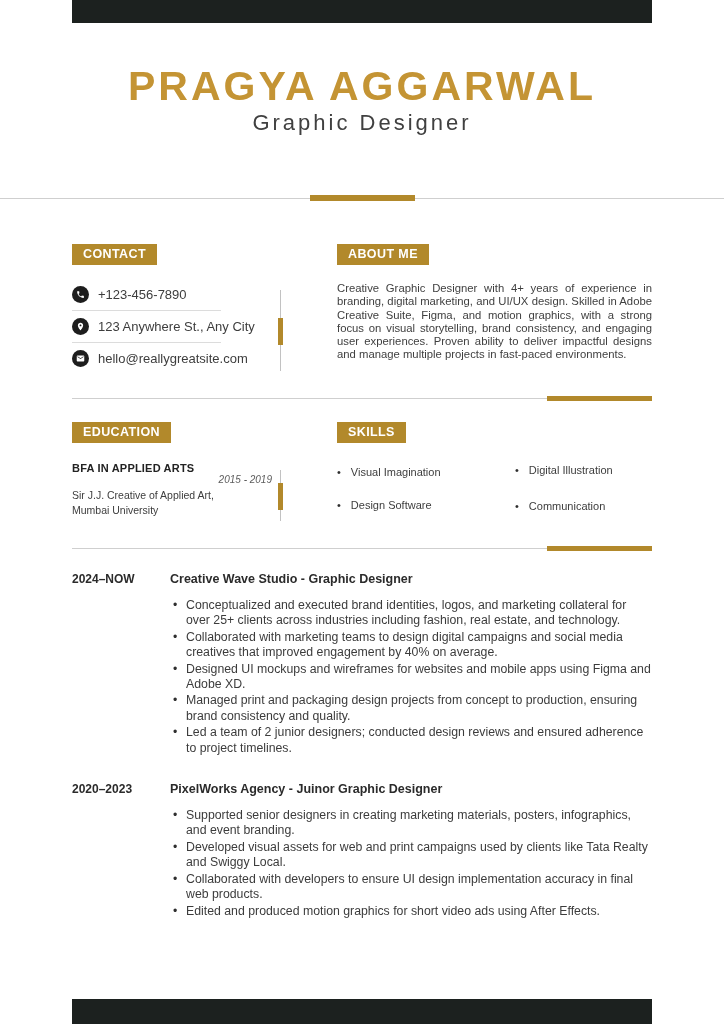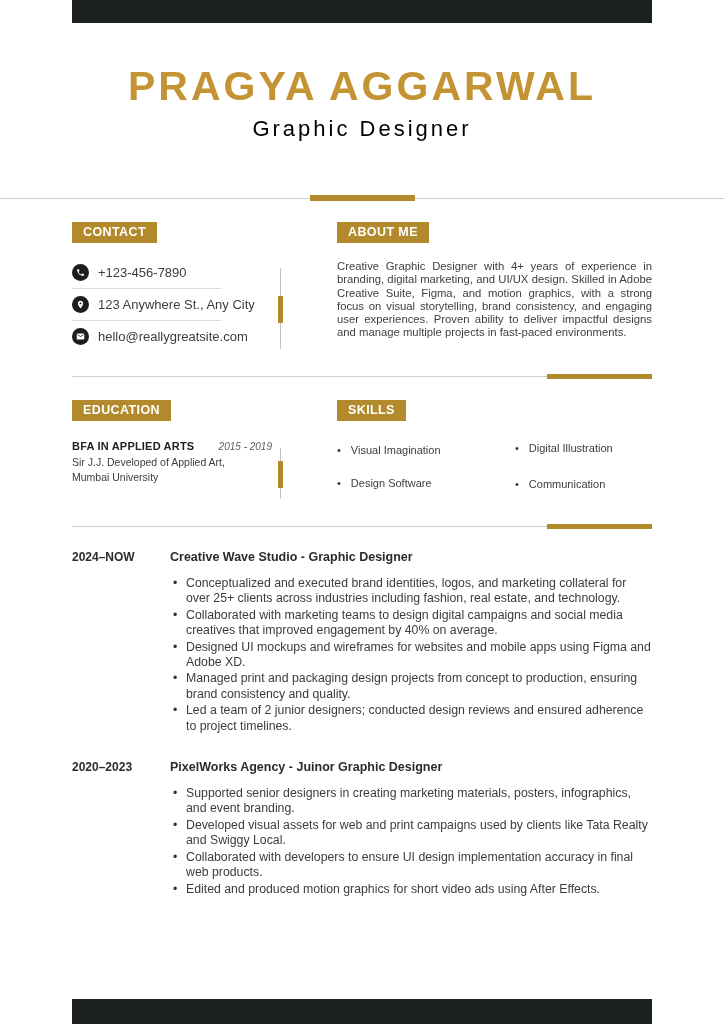--- a/index.html
+++ b/index.html
@@ -17,29 +17,29 @@
   }
   .top-bar{position:absolute;left:72px;top:0;width:580px;height:23px;background:var(--dark);}
   .bottom-bar{position:absolute;left:72px;bottom:0;width:580px;height:25px;background:var(--dark);}
 
   header{position:absolute;left:0;top:64px;width:724px;text-align:center;}
   .person-name{
     font-size:41px;font-weight:700;letter-spacing:3px;color:var(--name-gold);
     line-height:44px;white-space:nowrap;
   }
   .person-title{
-    margin-top:8px;font-size:22px;letter-spacing:3px;color:#000000;line-height:26px;
+    margin-top:2px;font-size:22px;letter-spacing:3px;color:#404040;line-height:26px;
   }
 
   .header-divider{position:absolute;left:0;top:198px;width:724px;height:1px;background:var(--line);}
   .header-divider .gold-center{
     position:absolute;left:310px;top:-3px;width:105px;height:6px;background:var(--accent);display:block;
   }
 
-  .content{position:absolute;left:72px;top:222px;width:580px;}
+  .content{position:absolute;left:72px;top:244px;width:580px;}
   .row{display:flex;}
   .row1{height:154px;}
   .row2{height:150px;}
   .col-left{width:228px;margin-right:37px;position:relative;}
   .col-right{width:315px;position:relative;}
 
   .badge{
     display:inline-block;background:var(--accent);color:#ffffff;
     font-weight:700;font-size:12.5px;letter-spacing:0.4px;
     padding:4px 11px 4px 11px;line-height:13px;
@@ -74,21 +74,21 @@
   }
 
   
   .divider-row{position:relative;height:0;}
   .divider-row .d-line{position:absolute;left:0;top:0;width:580px;height:1px;background:var(--line);display:block;}
   .divider-row .gold-end{position:absolute;right:0;top:-2px;width:105px;height:5px;background:var(--accent);display:block;}
 
   
   .row2 .badge{margin-top:24px;}
   .edu-entry{margin-top:19px;}
-  .edu-head{display:flex;align-items:center;}
+  .edu-head{display:flex;align-items:flex-start;flex-direction:column;}
   .edu-degree{font-size:11px;font-weight:700;color:#222;letter-spacing:0.2px;}
   .edu-years{margin-left:auto;margin-right:28px;font-size:10px;font-style:italic;color:#5c5c5c;}
   .edu-school{margin-top:3px;font-size:10.5px;line-height:14.5px;color:#3d3d3d;}
 
   
   .skills-cols{display:flex;margin-top:22px;}
   .skills-col{list-style:none;width:178px;}
   .skills-col:last-child{width:137px;}
   .skills-col li{display:flex;gap:10px;font-size:11px;color:#3d3d3d;line-height:15px;}
   .skills-col li + li{margin-top:18px;}
@@ -178,21 +178,21 @@
 
     <div class="row row2">
       <div class="col-left">
         <span class="badge">EDUCATION</span>
         <div class="edu-entry">
           <div class="edu-head">
             <span class="edu-degree">BFA IN APPLIED ARTS</span>
             <span class="edu-years">2015 - 2019</span>
           </div>
           <div class="edu-school">
-            <div>Sir J.J. Developed of Applied Art,</div>
+            <div>Sir J.J. Creative of Applied Art,</div>
             <div>Mumbai University</div>
           </div>
         </div>
         <div class="vline vline-edu">
           <span class="gold"></span>
         </div>
       </div>
 
       <div class="col-right">
         <span class="badge">SKILLS</span>

